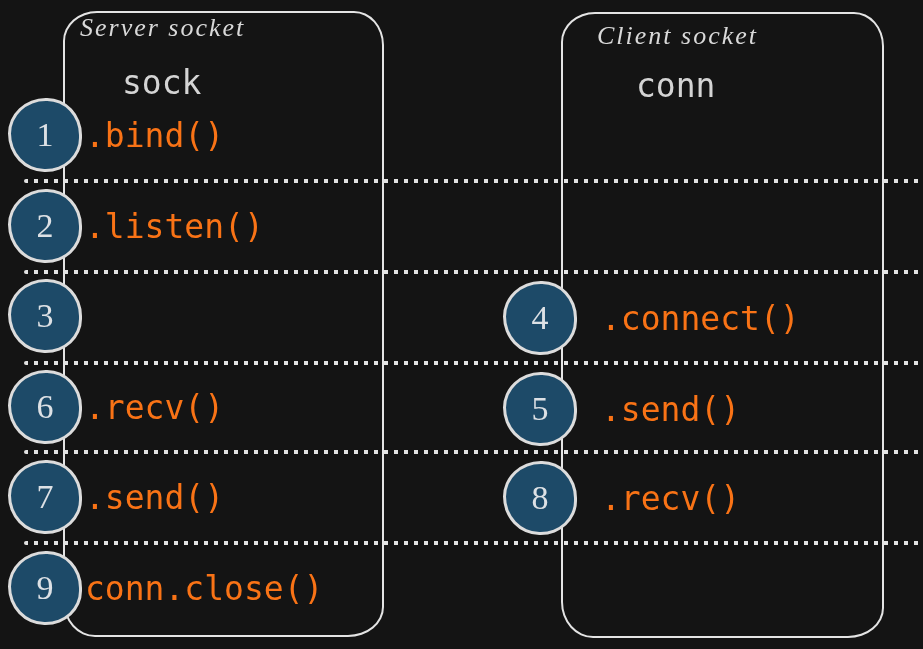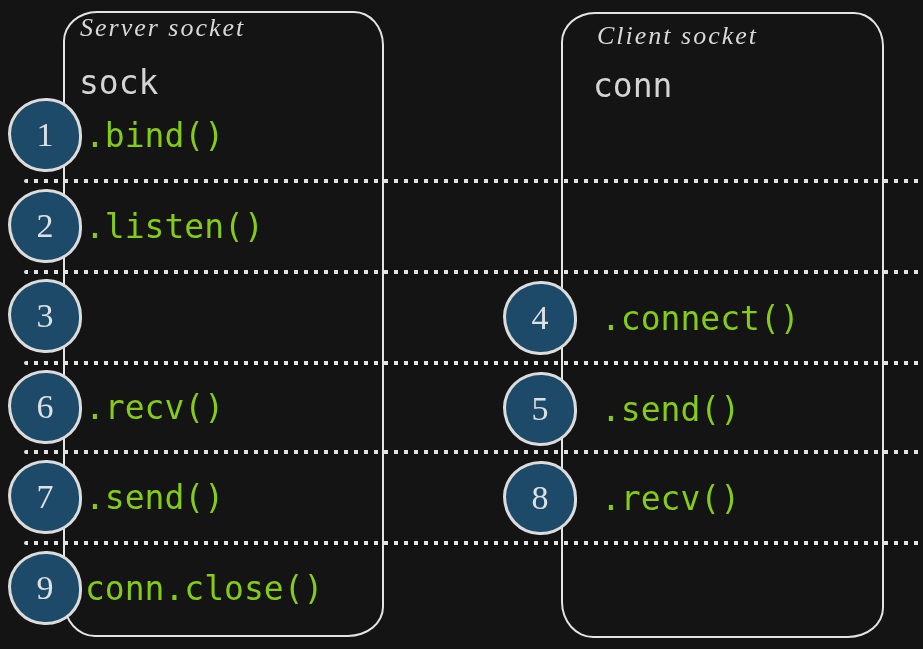--- a/index.html
+++ b/index.html
@@ -41,20 +41,21 @@
   }
   .panel.server .panel-title{left:15px;top:0;}
   .panel.client .panel-title{left:14px;top:7px;margin-left:20px;}
 
   .panel-var{
     position:absolute;
     color:#d4d4d4;
     font-family:"DejaVu Sans Mono", monospace;
     font-size:33px;
     white-space:nowrap;
+    margin-left:43px;
   }
   .panel.server .panel-var{left:14px;top:50px;}
   .panel.client .panel-var{left:30px;top:52px;}
 
   
   .step{
     position:absolute;
     display:flex;
     align-items:center;
     height:74px;
@@ -68,21 +69,21 @@
     display:flex;align-items:center;justify-content:center;
     color:#dde1e5;
     font-family:cursive;
     font-size:34px;
     flex:0 0 auto;
     z-index:3;
   }
   .code{
     font-family:"DejaVu Sans Mono", monospace;
     font-size:33px;
-    color:#84cc16;
+    color:#f97316;
     white-space:nowrap;
     margin-left:3px;
     z-index:2;
   }
   .step.right .code{margin-left:24px;}
 </style>
 </head>
 <body>
 
 <div class="canvas">

